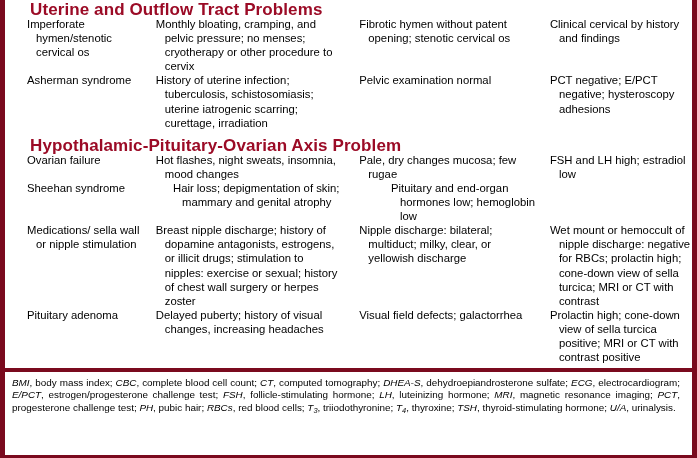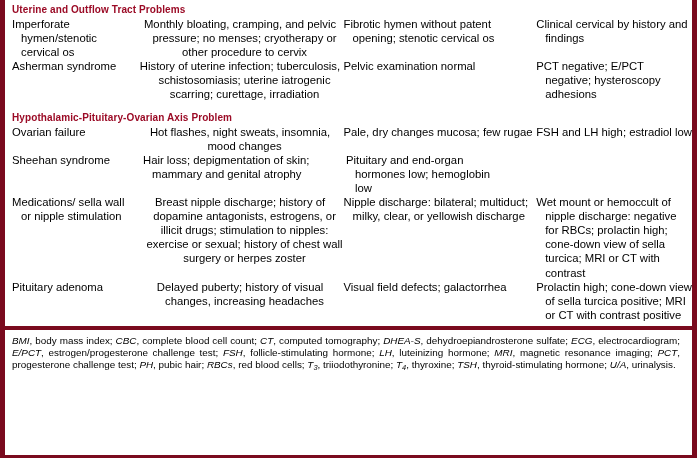--- a/index.html
+++ b/index.html
@@ -17,47 +17,47 @@
     border-left:5px solid #7a0a1e;
     border-right:5px solid #7a0a1e;
     background:#ffffff;
   }
   .table-area{
     padding:3px 0 0 0;
   }
   .section-header{
     color:#9b0b26;
     font-weight:bold;
-    font-size:10px;
+    font-size:17px;
     line-height:14px;
-    padding-left:7px;
+    padding-left:25px;
     letter-spacing:0.1px;
     white-space:nowrap;
   }
   .section-header.second{
     padding-top:9px;
   }
   .row{
     display:flex;
     align-items:flex-start;
     width:100%;
     box-sizing:border-box;
   }
   .cell{
     font-size:11.3px;
     line-height:14.1px;
     box-sizing:border-box;
     padding-left:0;
     text-indent:-9px;
-    margin-left:9px;
+    margin-left:24px;
     word-wrap:break-word;
     hyphens:manual;
   }
   .c1{width:129px;padding-left:7px;}
-  .c2{width:209px;text-align:center;}
+  .c2{width:209px;}
   .c3{width:194px;}
   .c4{width:155px;}
   .rule{
     height:4px;
     background:#7a0a1e;
     margin-top:4px;
   }
   .footnote{
     font-size:9.9px;
     line-height:12.2px;

